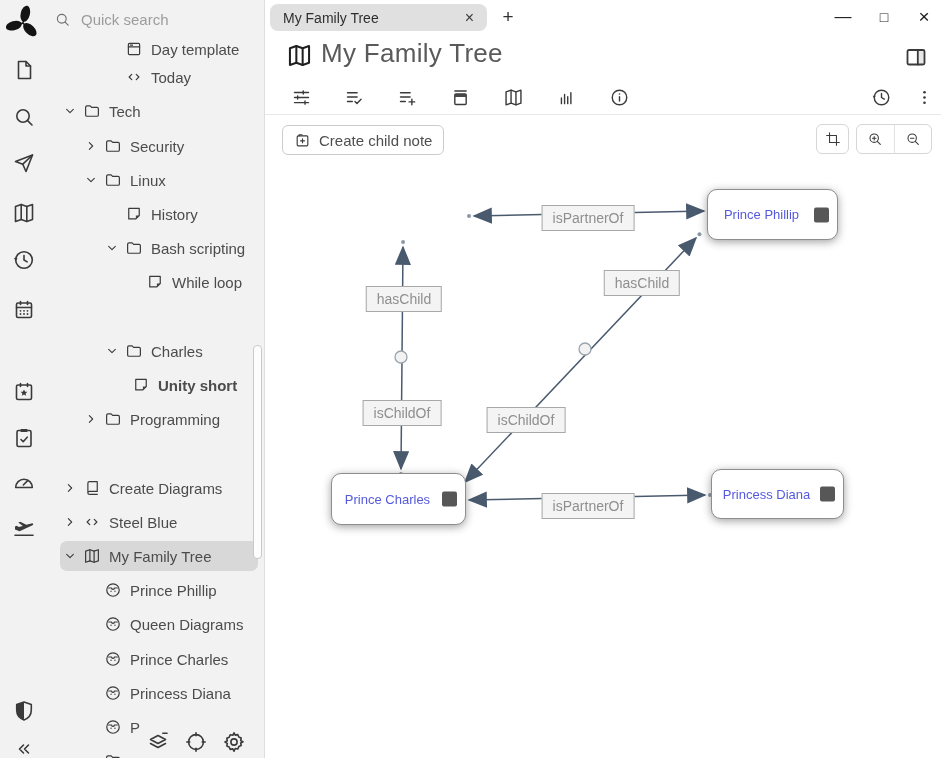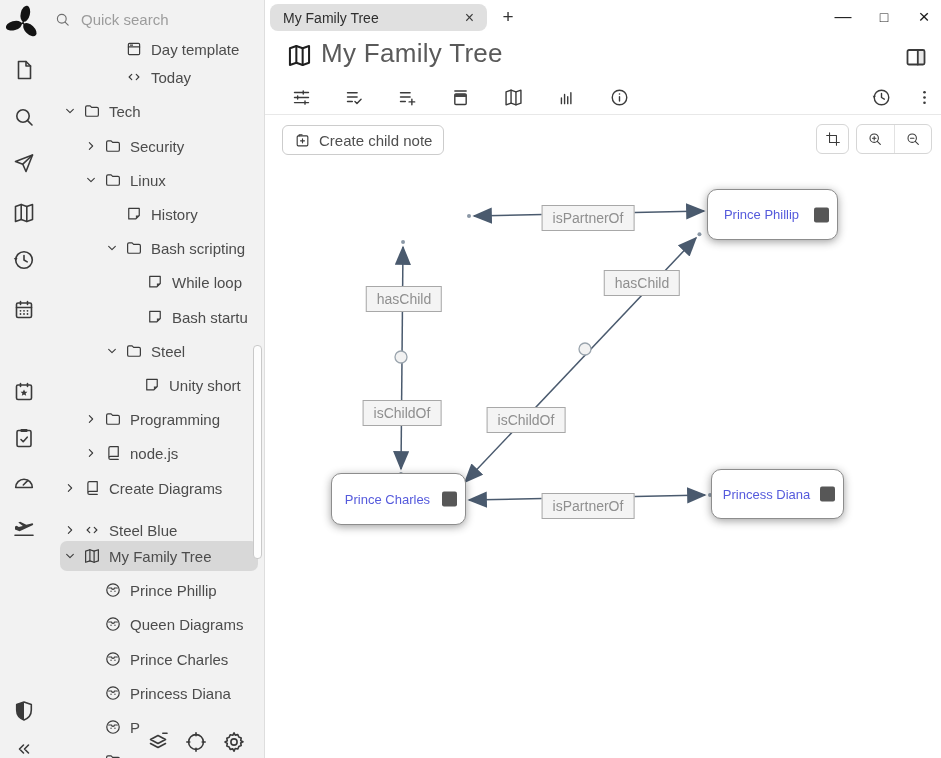--- a/index.html
+++ b/index.html
@@ -283,93 +283,70 @@
         <div class="trow" style="top: 267px; left: 77px;">
           <span class="spacer"></span>
           <span class="tico">
             <svg class="st" viewBox="0 0 24 24">
               <path d="M5 4.5h14V14l-4.5 4.5H5z"></path>
               <path d="M14.5 18.5V14H19z" fill="#444" stroke="none"></path>
             </svg>
           </span>
           <span class="lbl">While loop</span>
         </div>
-        <div class="trow" style="top: 302px; left: 77px;">
+        <div class="trow" style="top: 336px; left: 56px;">
+          <span class="chev">
+            <svg class="st" viewBox="0 0 24 24">
+              <path d="M7 9.5l5 5 5-5"></path>
+            </svg>
+          </span>
+          <span class="tico">
+            <svg class="st" viewBox="0 0 24 24">
+              <path d="M3.5 7c0-1 .8-1.8 1.8-1.8h4.2l2 2h7.2c1 0 1.8.8 1.8 1.8v8.2c0 1-.8 1.8-1.8 1.8H5.3c-1 0-1.8-.8-1.8-1.8z"></path>
+            </svg>
+          </span>
+          <span class="lbl">Charles</span>
+        </div>
+        <div class="trow" style="top: 370px; left: 63px; font-weight: bold;">
           <span class="spacer"></span>
           <span class="tico">
             <svg class="st" viewBox="0 0 24 24">
               <path d="M5 4.5h14V14l-4.5 4.5H5z"></path>
               <path d="M14.5 18.5V14H19z" fill="#444" stroke="none"></path>
             </svg>
           </span>
-          <span class="lbl">Bash startu</span>
-        </div>
-        <div class="trow" style="top: 336px; left: 56px;">
-          <span class="chev">
-            <svg class="st" viewBox="0 0 24 24">
-              <path d="M7 9.5l5 5 5-5"></path>
+          <span class="lbl">Unity short</span>
+        </div>
+        <div class="trow" style="top: 404px; left: 35px;">
+          <span class="chev">
+            <svg class="st" viewBox="0 0 24 24">
+              <path d="M9.5 7l5 5-5 5"></path>
             </svg>
           </span>
           <span class="tico">
             <svg class="st" viewBox="0 0 24 24">
               <path d="M3.5 7c0-1 .8-1.8 1.8-1.8h4.2l2 2h7.2c1 0 1.8.8 1.8 1.8v8.2c0 1-.8 1.8-1.8 1.8H5.3c-1 0-1.8-.8-1.8-1.8z"></path>
             </svg>
           </span>
-          <span class="lbl">Steel</span>
-        </div>
-        <div class="trow" style="top: 370px; left: 74px;">
-          <span class="spacer"></span>
-          <span class="tico">
-            <svg class="st" viewBox="0 0 24 24">
-              <path d="M5 4.5h14V14l-4.5 4.5H5z"></path>
-              <path d="M14.5 18.5V14H19z" fill="#444" stroke="none"></path>
-            </svg>
-          </span>
-          <span class="lbl">Unity short</span>
-        </div>
-        <div class="trow" style="top: 404px; left: 35px;">
+          <span class="lbl">Programming</span>
+        </div>
+        <div class="trow" style="top: 473px; left: 14px;">
           <span class="chev">
             <svg class="st" viewBox="0 0 24 24">
               <path d="M9.5 7l5 5-5 5"></path>
             </svg>
           </span>
           <span class="tico">
             <svg class="st" viewBox="0 0 24 24">
-              <path d="M3.5 7c0-1 .8-1.8 1.8-1.8h4.2l2 2h7.2c1 0 1.8.8 1.8 1.8v8.2c0 1-.8 1.8-1.8 1.8H5.3c-1 0-1.8-.8-1.8-1.8z"></path>
-            </svg>
-          </span>
-          <span class="lbl">Programming</span>
-        </div>
-        <div class="trow" style="top: 438px; left: 35px;">
-          <span class="chev">
-            <svg class="st" viewBox="0 0 24 24">
-              <path d="M9.5 7l5 5-5 5"></path>
-            </svg>
-          </span>
-          <span class="tico">
-            <svg class="st" viewBox="0 0 24 24">
               <path d="M6.5 18.5V5.5c0-1.1.9-2 2-2H19v13H8.7c-1.2 0-2.2 1-2.2 2s1 2 2.2 2H19"></path>
             </svg>
           </span>
-          <span class="lbl">node.js</span>
-        </div>
-        <div class="trow" style="top: 473px; left: 14px;">
-          <span class="chev">
-            <svg class="st" viewBox="0 0 24 24">
-              <path d="M9.5 7l5 5-5 5"></path>
-            </svg>
-          </span>
-          <span class="tico">
-            <svg class="st" viewBox="0 0 24 24">
-              <path d="M6.5 18.5V5.5c0-1.1.9-2 2-2H19v13H8.7c-1.2 0-2.2 1-2.2 2s1 2 2.2 2H19"></path>
-            </svg>
-          </span>
           <span class="lbl">Create Diagrams</span>
         </div>
-        <div class="trow" style="top: 507px; left: 14px; margin-top: 8px;">
+        <div class="trow" style="top: 507px; left: 14px;">
           <span class="chev">
             <svg class="st" viewBox="0 0 24 24">
               <path d="M9.5 7l5 5-5 5"></path>
             </svg>
           </span>
           <span class="tico">
             <svg class="st" viewBox="0 0 24 24">
               <path d="M9 8.5L5.5 12L9 15.5M15 8.5L18.5 12L15 15.5"></path>
             </svg>
           </span>

